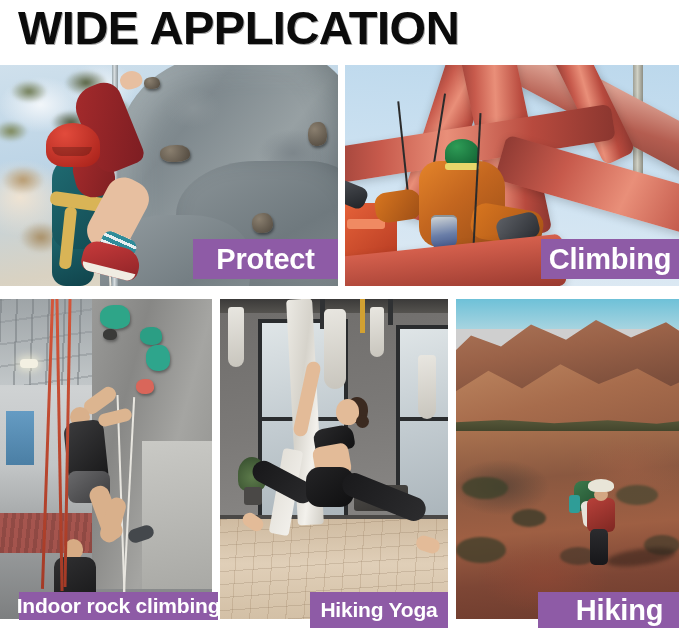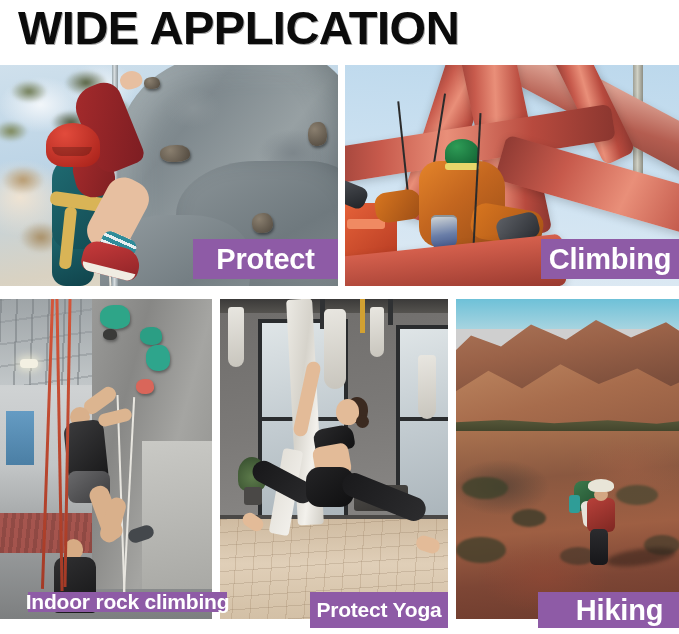--- a/index.html
+++ b/index.html
@@ -243,21 +243,21 @@
   .t3-shoe1 { position: absolute; left: 128px; top: 228px; width: 26px; height: 14px;
     background: #44484c; border-radius: 7px; transform: rotate(-18deg); }
   .t3-belayer-head { position: absolute; left: 64px; top: 240px; width: 19px; height: 20px;
     background: #d7ab84; border-radius: 50% 50% 44% 44%; }
   .t3-belayer-body { position: absolute; left: 54px; top: 258px; width: 42px; height: 56px;
     background: linear-gradient(150deg, #303032, #151516); border-radius: 10px 10px 4px 4px; }
   .t3-seats { position: absolute; left: 0; top: 214px; width: 96px; height: 40px;
     background: repeating-linear-gradient(96deg, #a6473f 0 4px, #8d3a33 4px 8px); opacity: .85; }
   .t3-blue { position: absolute; left: 6px; top: 112px; width: 28px; height: 54px;
     background: linear-gradient(180deg, #4c8fc0, #2d6d9c); opacity: .8; }
-  #cap-indoor { left: 28px; top: 592px; width: 199px; height: 20px; font-size: 21px; }
+  #cap-indoor { left: 19px; top: 592px; width: 199px; height: 28px; font-size: 21px; }
 
   
   #tile-yoga { left: 220px; top: 299px; width: 228px; height: 320px; }
   .t4-wall { position: absolute; inset: 0;
     background: linear-gradient(170deg, #6e6c6a 0%, #7b7977 38%, #868482 62%, #6a6866 100%); }
   .t4-window { position: absolute; background: linear-gradient(165deg, #dfe5e7 0%, #c3ccd1 48%, #aab4ba 100%);
     border: 4px solid #2a2c2e; }
   .t4-w1 { left: 38px; top: 20px; width: 82px; height: 200px; }
   .t4-w2 { left: 176px; top: 26px; width: 52px; height: 190px; }
   .t4-win-mullion { position: absolute; background: #2a2c2e; }
@@ -489,21 +489,21 @@
     <div class="t4-hair"></div>
     <div class="t4-head"></div>
     <div class="t4-bun"></div>
     <div class="t4-bra"></div>
     <div class="t4-torso"></div>
     <div class="t4-hip"></div>
     <div class="t4-legfront"></div>
     <div class="t4-footfront"></div>
   </div>
 </div>
-<div class="caption" id="cap-yoga">Protect Yoga</div>
+<div class="caption" id="cap-yoga">Hiking Yoga</div>
 
 <div class="tile" id="tile-hiking">
   <div class="scene">
     <div class="t5-sky"></div>
     <div class="t5-mtn-far"></div>
     <div class="t5-mtn-mid"></div>
     <div class="t5-ridge"></div>
     <div class="t5-trail"></div>
     <div class="t5-ground"></div>
     <div class="t5-scrub t5-sc1"></div>

